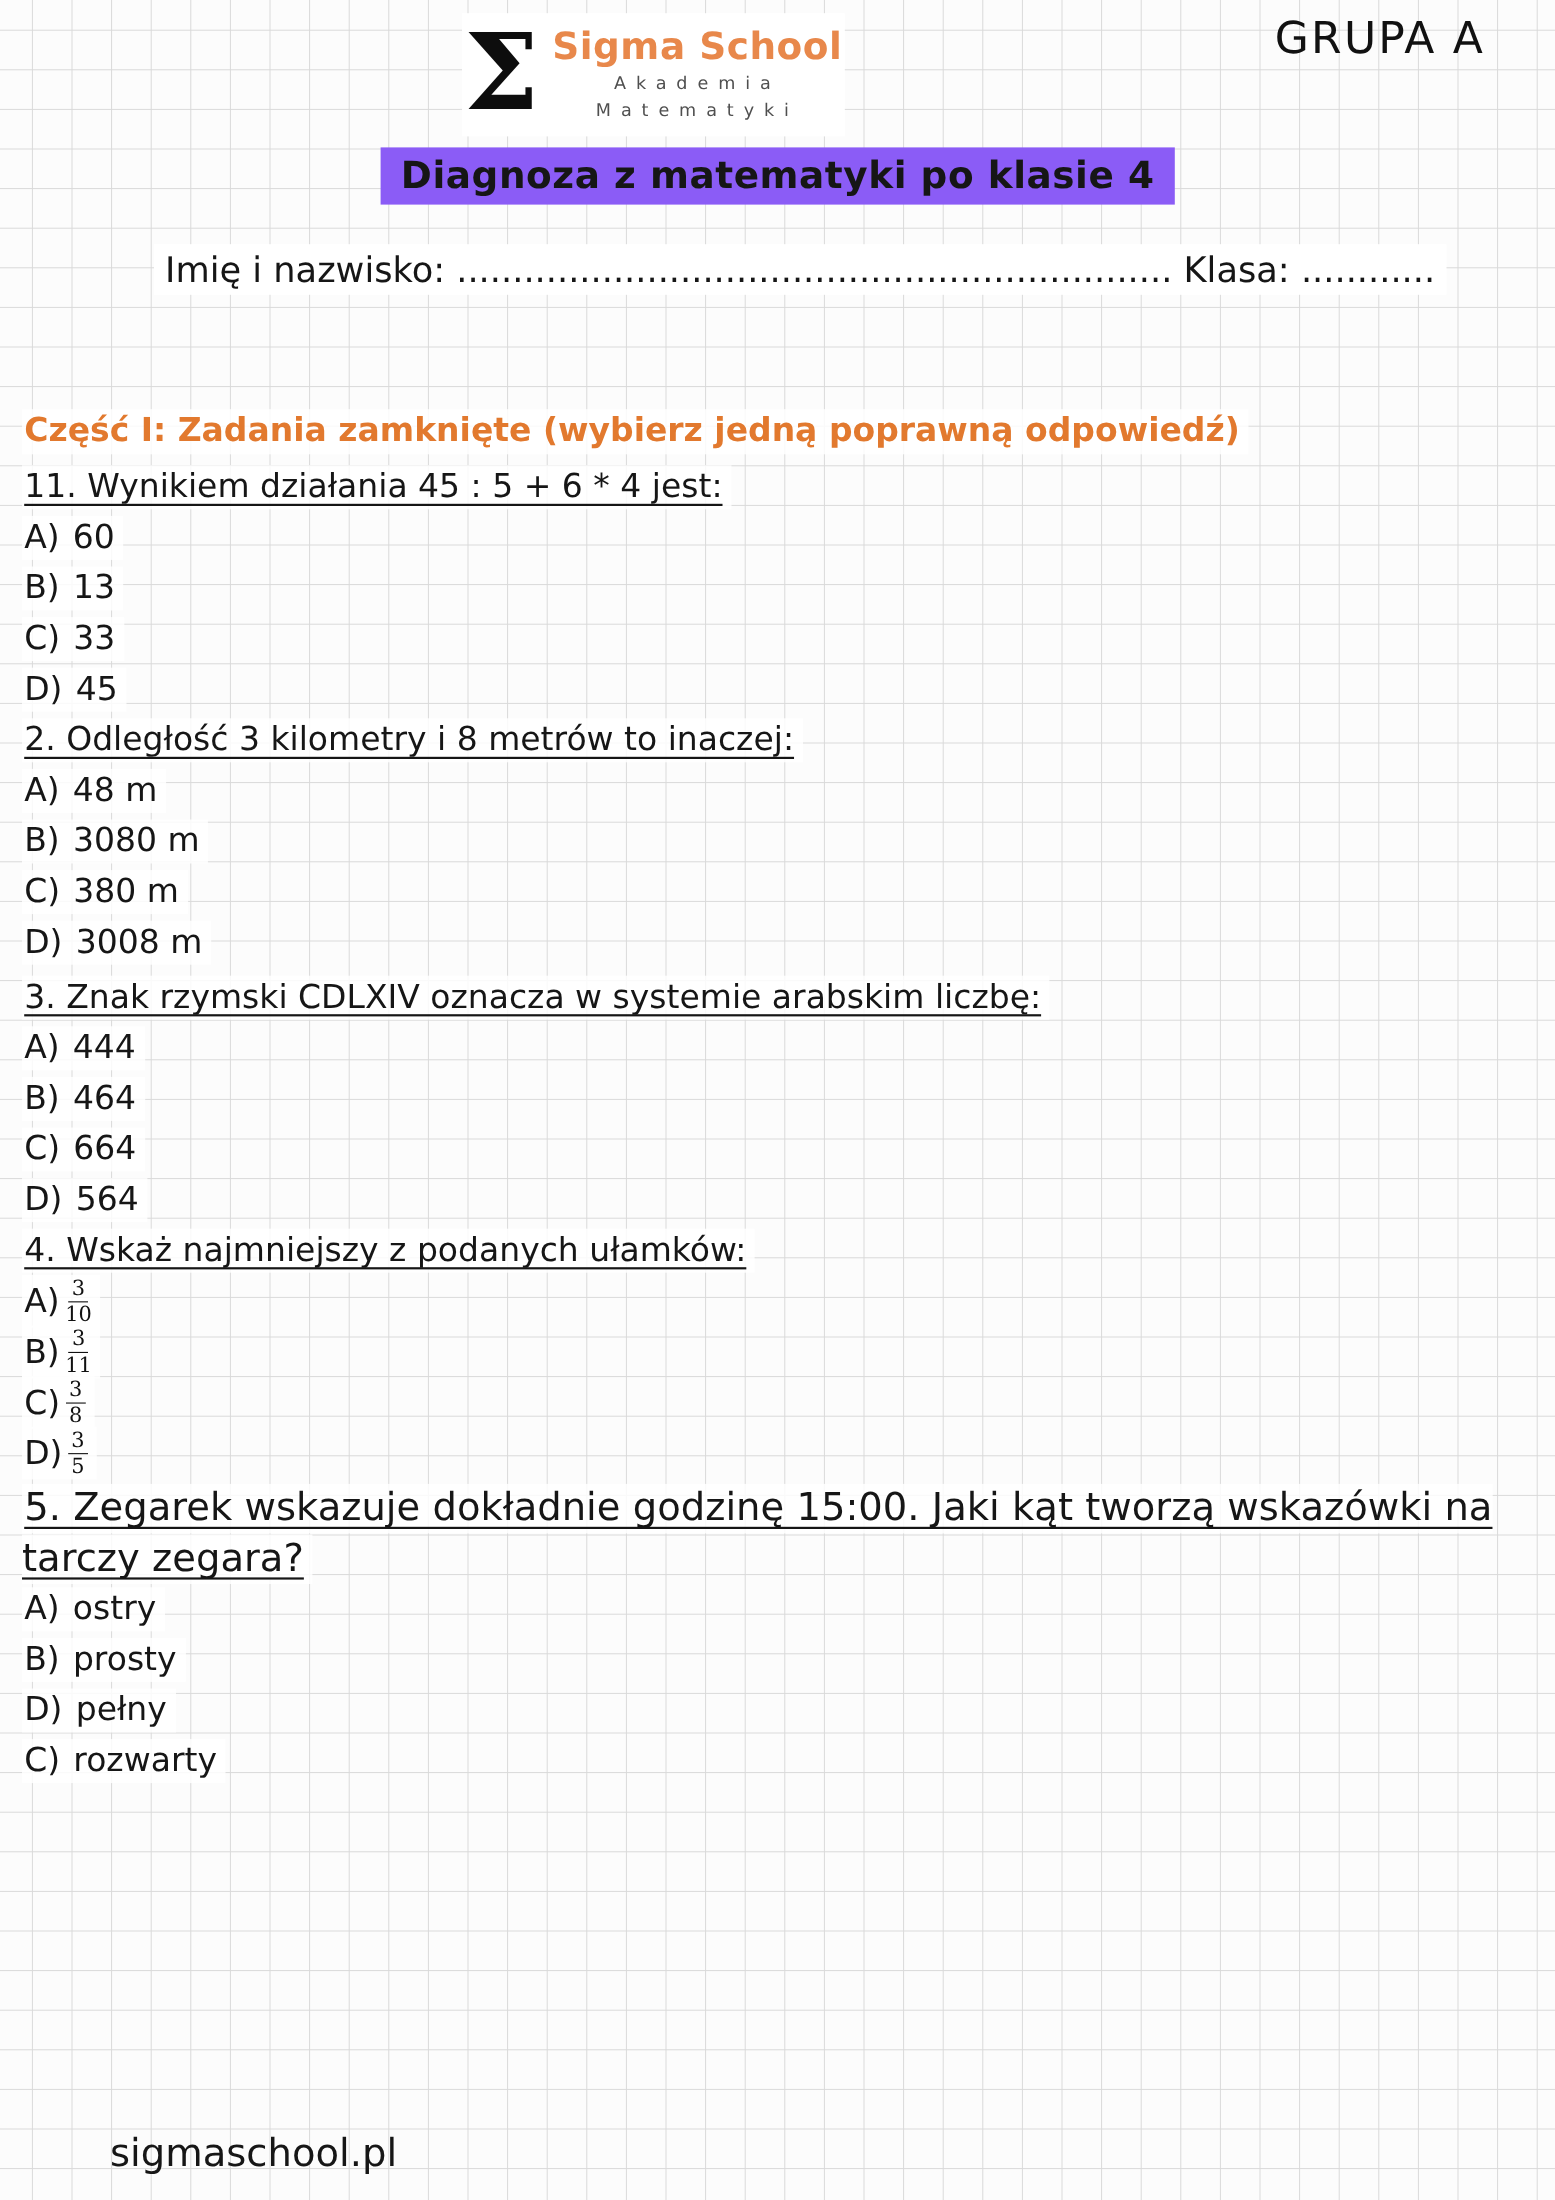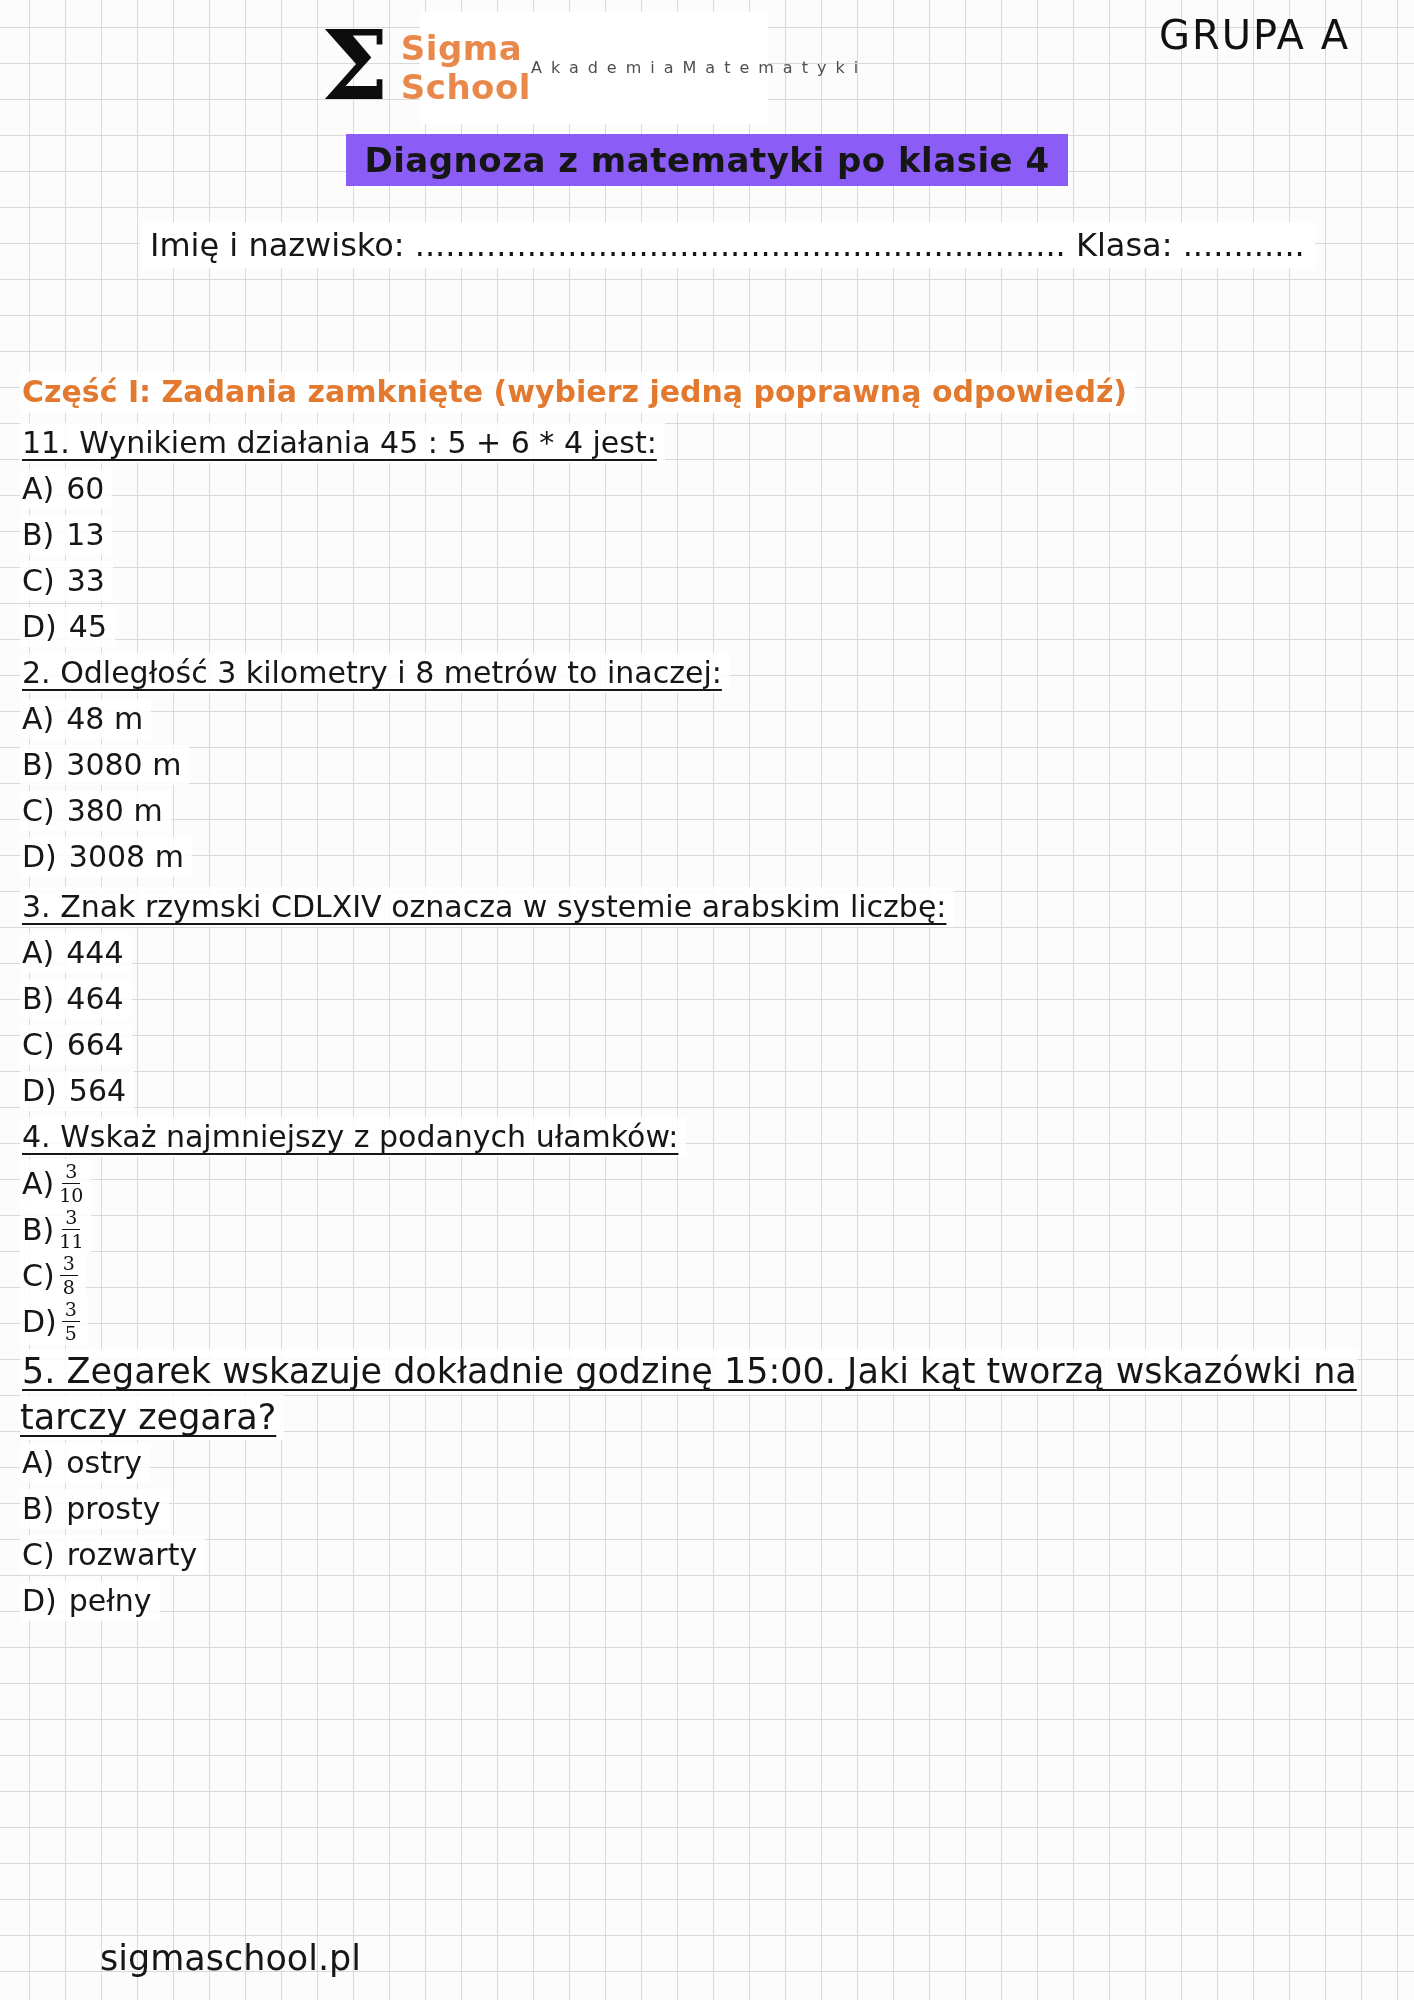--- a/index.html
+++ b/index.html
@@ -17,21 +17,21 @@
 
   
   .logo-box{
     left:420px;top:12px;width:348px;height:112px;background:#ffffff;
     display:flex;align-items:center;justify-content:center;gap:12px;
   }
   .logo-sigma{
     font-family:"DejaVu Serif",serif;font-weight:700;font-size:96px;line-height:0.9;
     color:#0d0d0d;margin-top:-4px;
   }
-  .logo-text{display:flex;flex-direction:row;align-items:center;}
+  .logo-text{display:flex;flex-direction:column;align-items:center;}
   .logo-name{font-size:34px;font-weight:700;color:#e8884b;letter-spacing:0.5px;line-height:1.15;}
   .logo-sub{font-size:16px;color:#4f4f4f;letter-spacing:9px;line-height:1.5;white-space:nowrap;}
 
   .grupa{right:64px;top:12px;font-size:40px;letter-spacing:2px;color:#111;}
 
   .title-band{left:0;top:140px;width:100%;text-align:center;}
   .title-band span{
     background:#8b5cf6;padding:6px 18px;font-size:34px;font-weight:700;letter-spacing:0.5px;
   }
 
@@ -157,17 +157,17 @@
           <span class="den">5</span>
         </span>
       </span>
   </div>
 </div>
 
 <div class="abs q-block" style="top:1348px">
   <div class="wrap-line"><span class="bg u">5. Zegarek wskazuje dokładnie godzinę 15:00. Jaki kąt tworzą wskazówki na tarczy zegara?</span></div>
   <div class="line"><span class="bg"><span class="opt-label">A)</span><span>ostry</span></span></div>
   <div class="line"><span class="bg"><span class="opt-label">B)</span><span>prosty</span></span></div>
+  <div class="line"><span class="bg"><span class="opt-label">D)</span><span>pełny</span></span></div>
   <div class="line"><span class="bg"><span class="opt-label">C)</span><span>rozwarty</span></span></div>
-  <div class="line"><span class="bg"><span class="opt-label">D)</span><span>pełny</span></span></div>
 </div>
 
 <div class="abs footer">sigmaschool.pl</div>
 
 </body></html>

